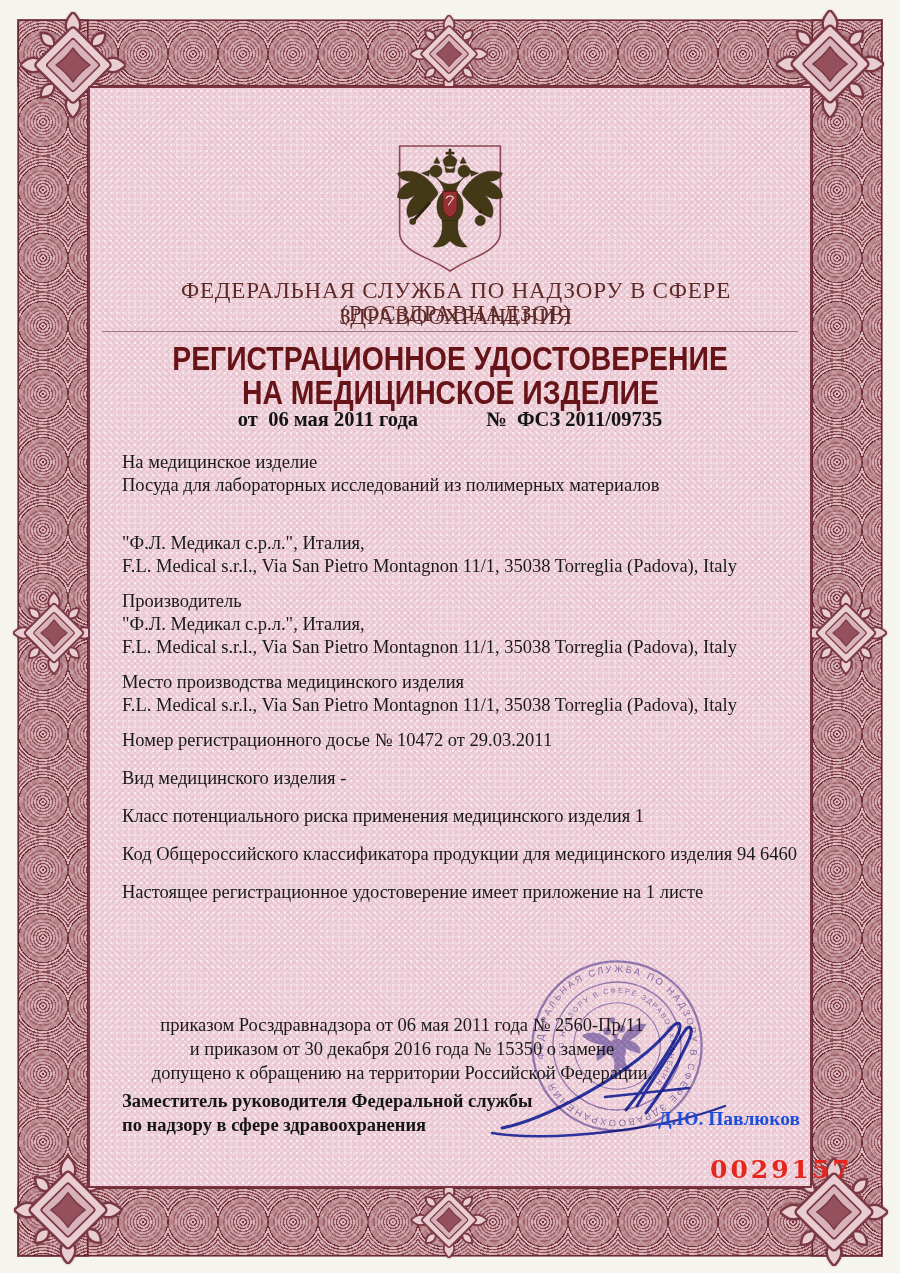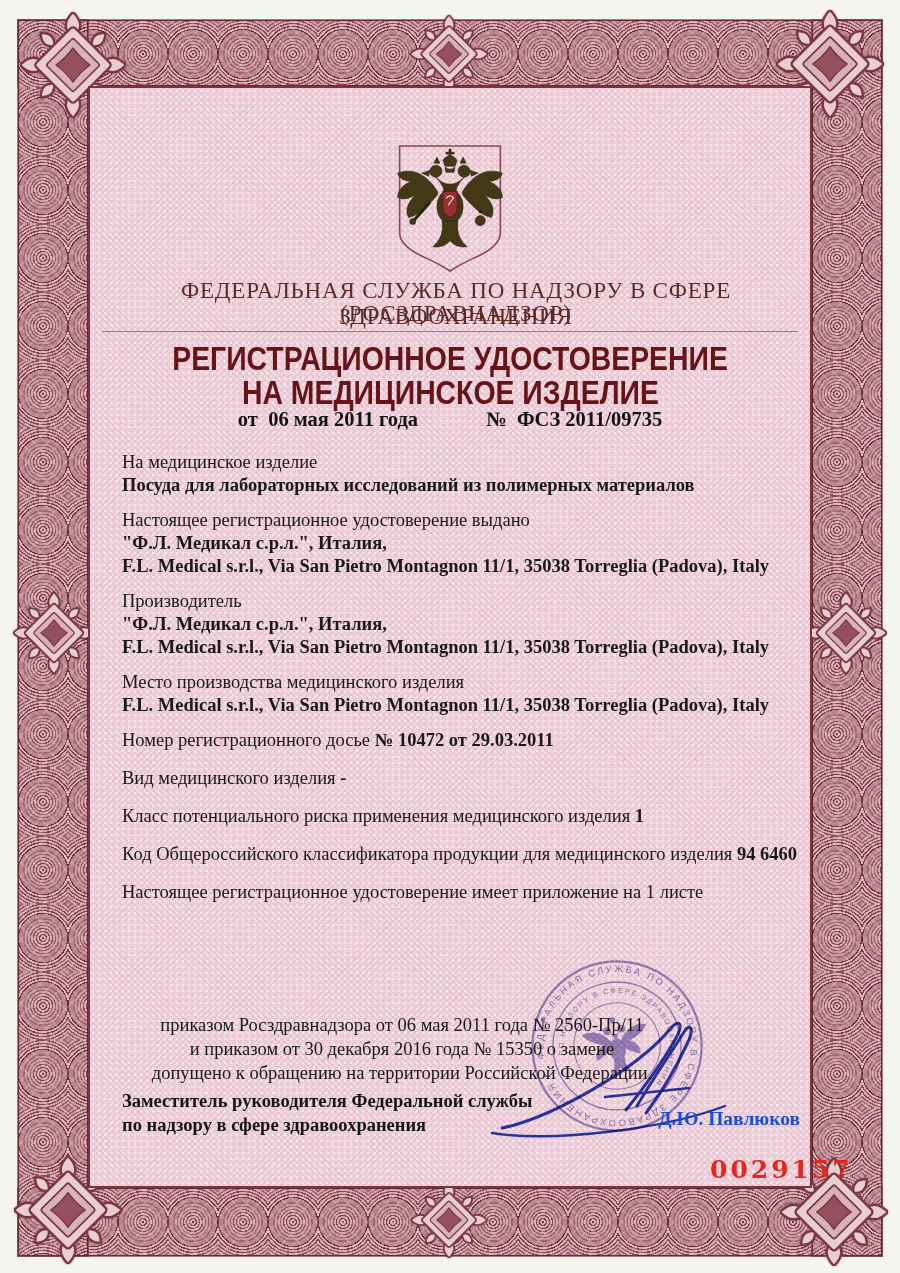--- a/index.html
+++ b/index.html
@@ -52,21 +52,21 @@
     color:#661418;font-family:"Liberation Sans",sans-serif;font-weight:bold;font-size:33px;line-height:33px;}
   .cert-title span{display:inline-block;transform:scaleX(.86);transform-origin:center;white-space:nowrap;}
   .title-1{top:342px;}
   .title-2{top:376px;}
   .date-row{position:absolute;left:90px;top:408px;width:720px;display:flex;justify-content:center;gap:68px;
     font-weight:bold;font-size:20.5px;color:#141414;}
   .date-row span{white-space:pre;}
   .body-text{position:absolute;left:122px;top:451px;width:680px;font-size:18.5px;line-height:23px;color:#191919;}
   .body-text p{margin:0 0 12px 0;}
   .body-text p.single{margin:0 0 15px 0;}
-  .body-text b{font-weight:bold;margin-top:16px;}
+  .body-text b{font-weight:normal;margin-top:16px;}
   .orders{position:absolute;left:122px;top:1013px;width:560px;font-size:18.5px;line-height:24px;color:#191919;text-align:center;}
   .sig-title{position:absolute;left:122px;top:1089px;width:460px;font-size:18.5px;line-height:24px;font-weight:bold;color:#151515;}
   .sig-name{position:absolute;left:560px;top:1108px;width:240px;text-align:right;font-size:19.5px;font-weight:bold;color:#1d4ed8;}
   .serial{position:absolute;left:710px;top:1155px;font-family:"DejaVu Serif",serif;font-weight:bold;
     font-size:25px;letter-spacing:3px;color:#e5261d;}
   .emblem{position:absolute;left:389px;top:140px;}
   .stamp{position:absolute;left:527px;top:956px;width:180px;height:180px;opacity:.78;
     mix-blend-mode:multiply;transform:rotate(-10deg);}
   .signature{position:absolute;left:487px;top:1000px;width:245px;height:140px;mix-blend-mode:multiply;}
 </style>
@@ -162,21 +162,21 @@
   <span>от  06 мая 2011 года</span>
   <span>№  ФСЗ 2011/09735</span>
 </div>
 
 <div class="body-text">
   <p>
     <span>На медицинское изделие</span><br>
     <b>Посуда для лабораторных исследований из полимерных материалов</b>
   </p>
   <p>
-    <span>Настоящее регистрационное удостоверение выдано</span><br>
+    <br>
     <b>"Ф.Л. Медикал с.р.л.", Италия,</b><br>
     <b>F.L. Medical s.r.l., Via San Pietro Montagnon 11/1, 35038 Torreglia (Padova), Italy</b>
   </p>
   <p>
     <span>Производитель</span><br>
     <b>"Ф.Л. Медикал с.р.л.", Италия,</b><br>
     <b>F.L. Medical s.r.l., Via San Pietro Montagnon 11/1, 35038 Torreglia (Padova), Italy</b>
   </p>
   <p>
     <span>Место производства медицинского изделия</span><br>

